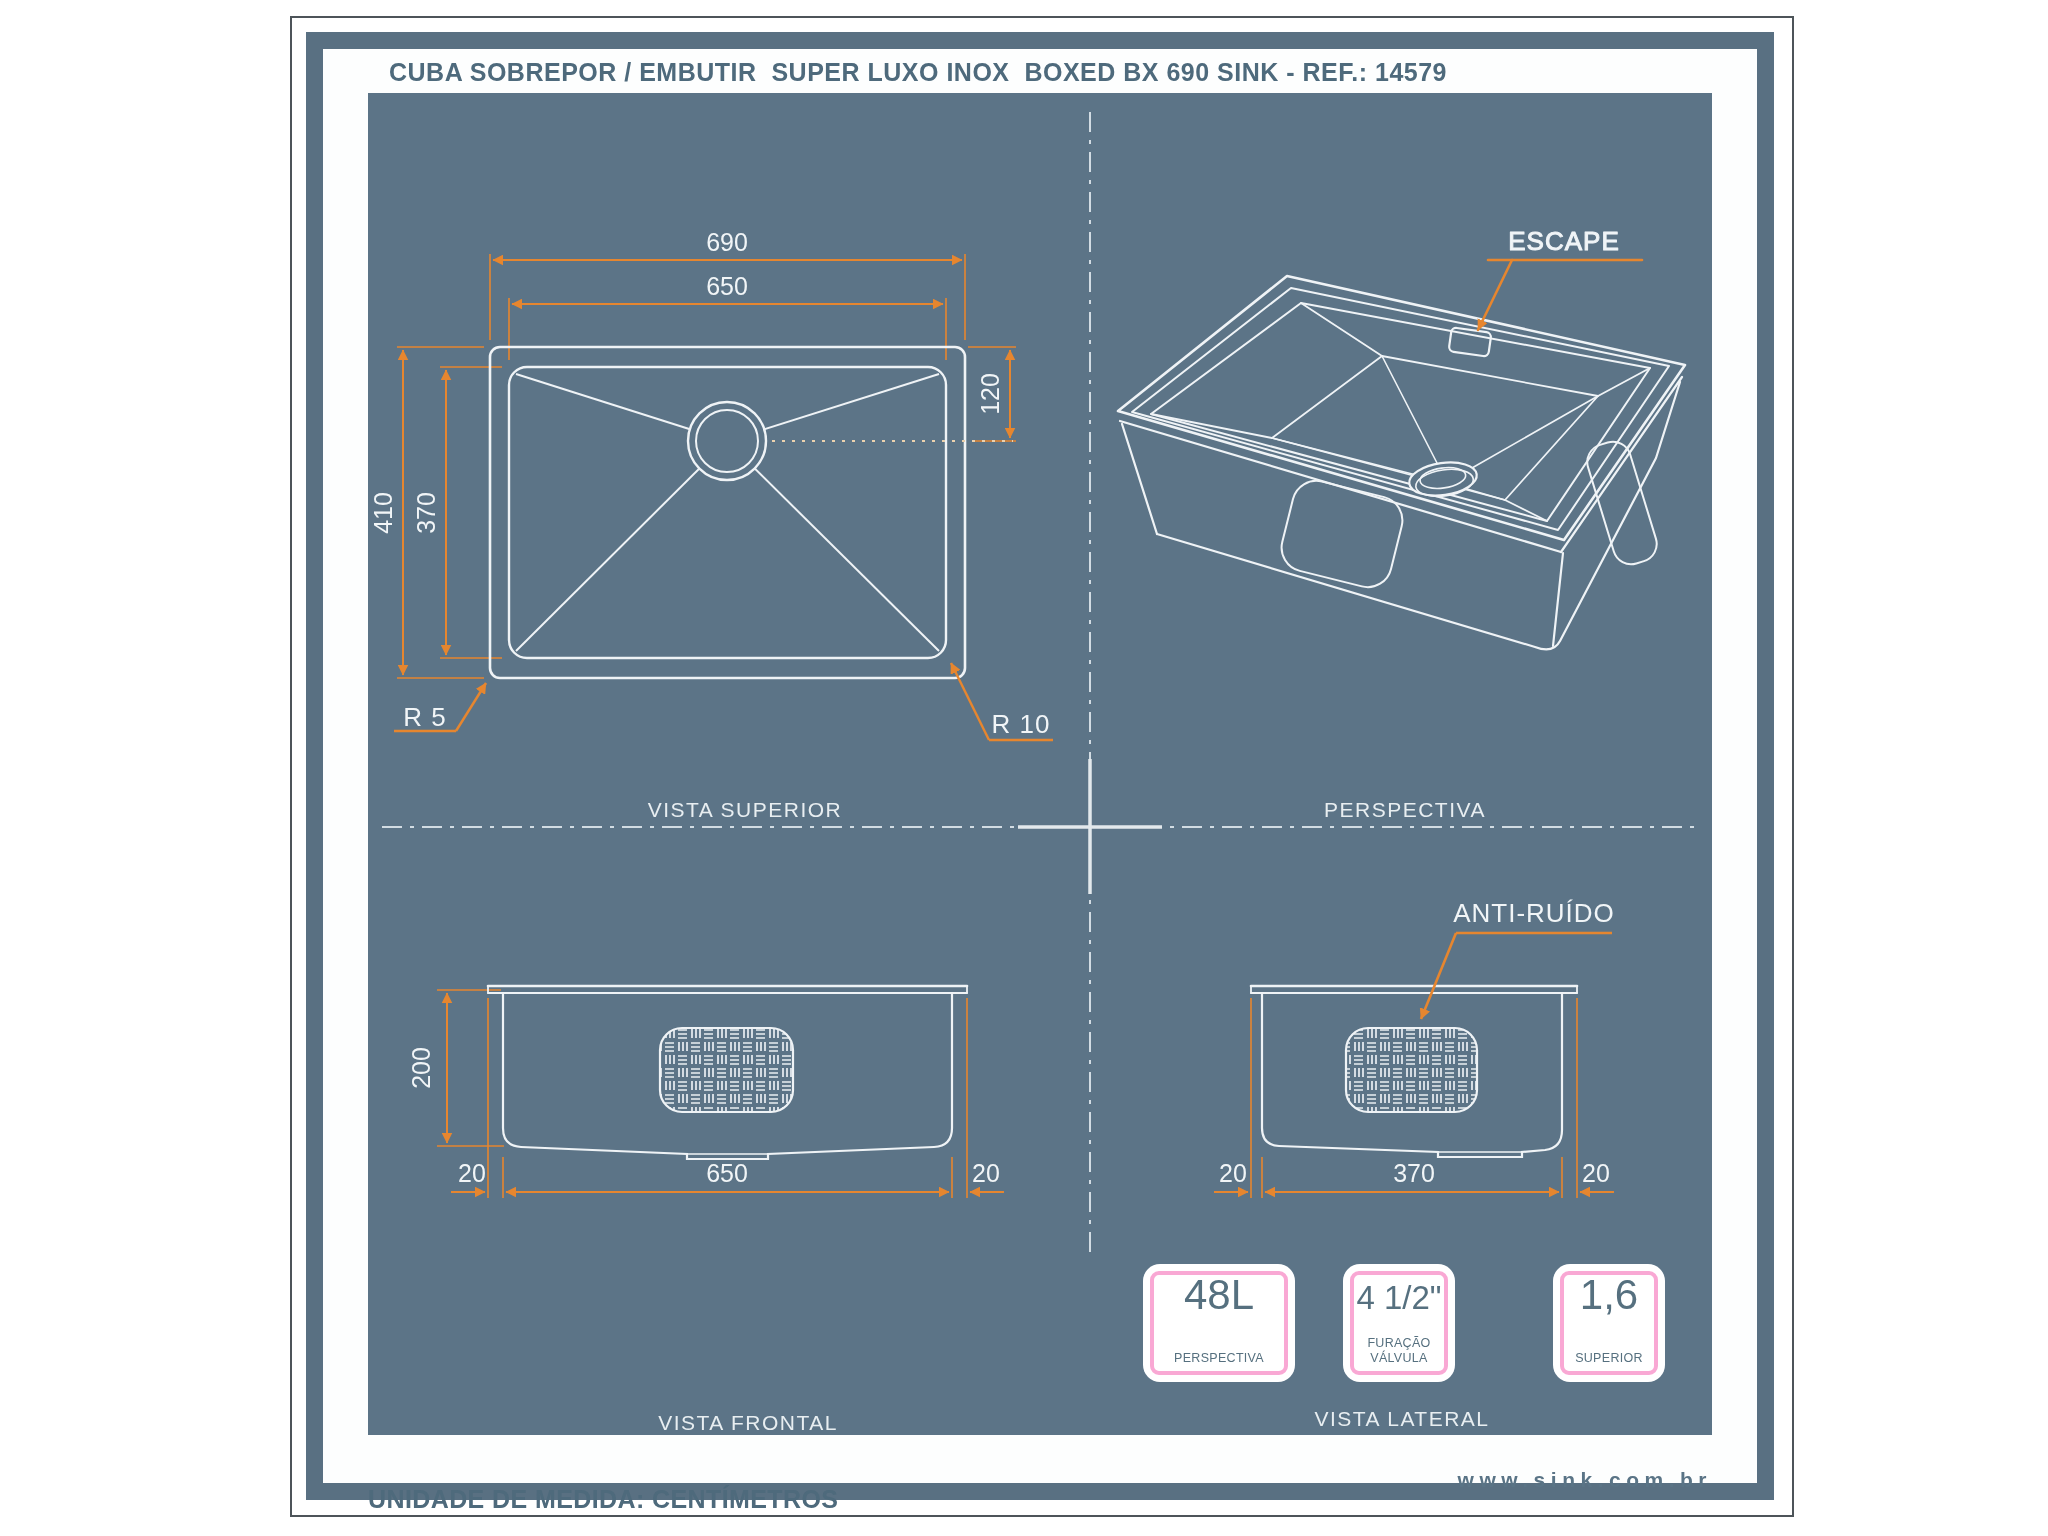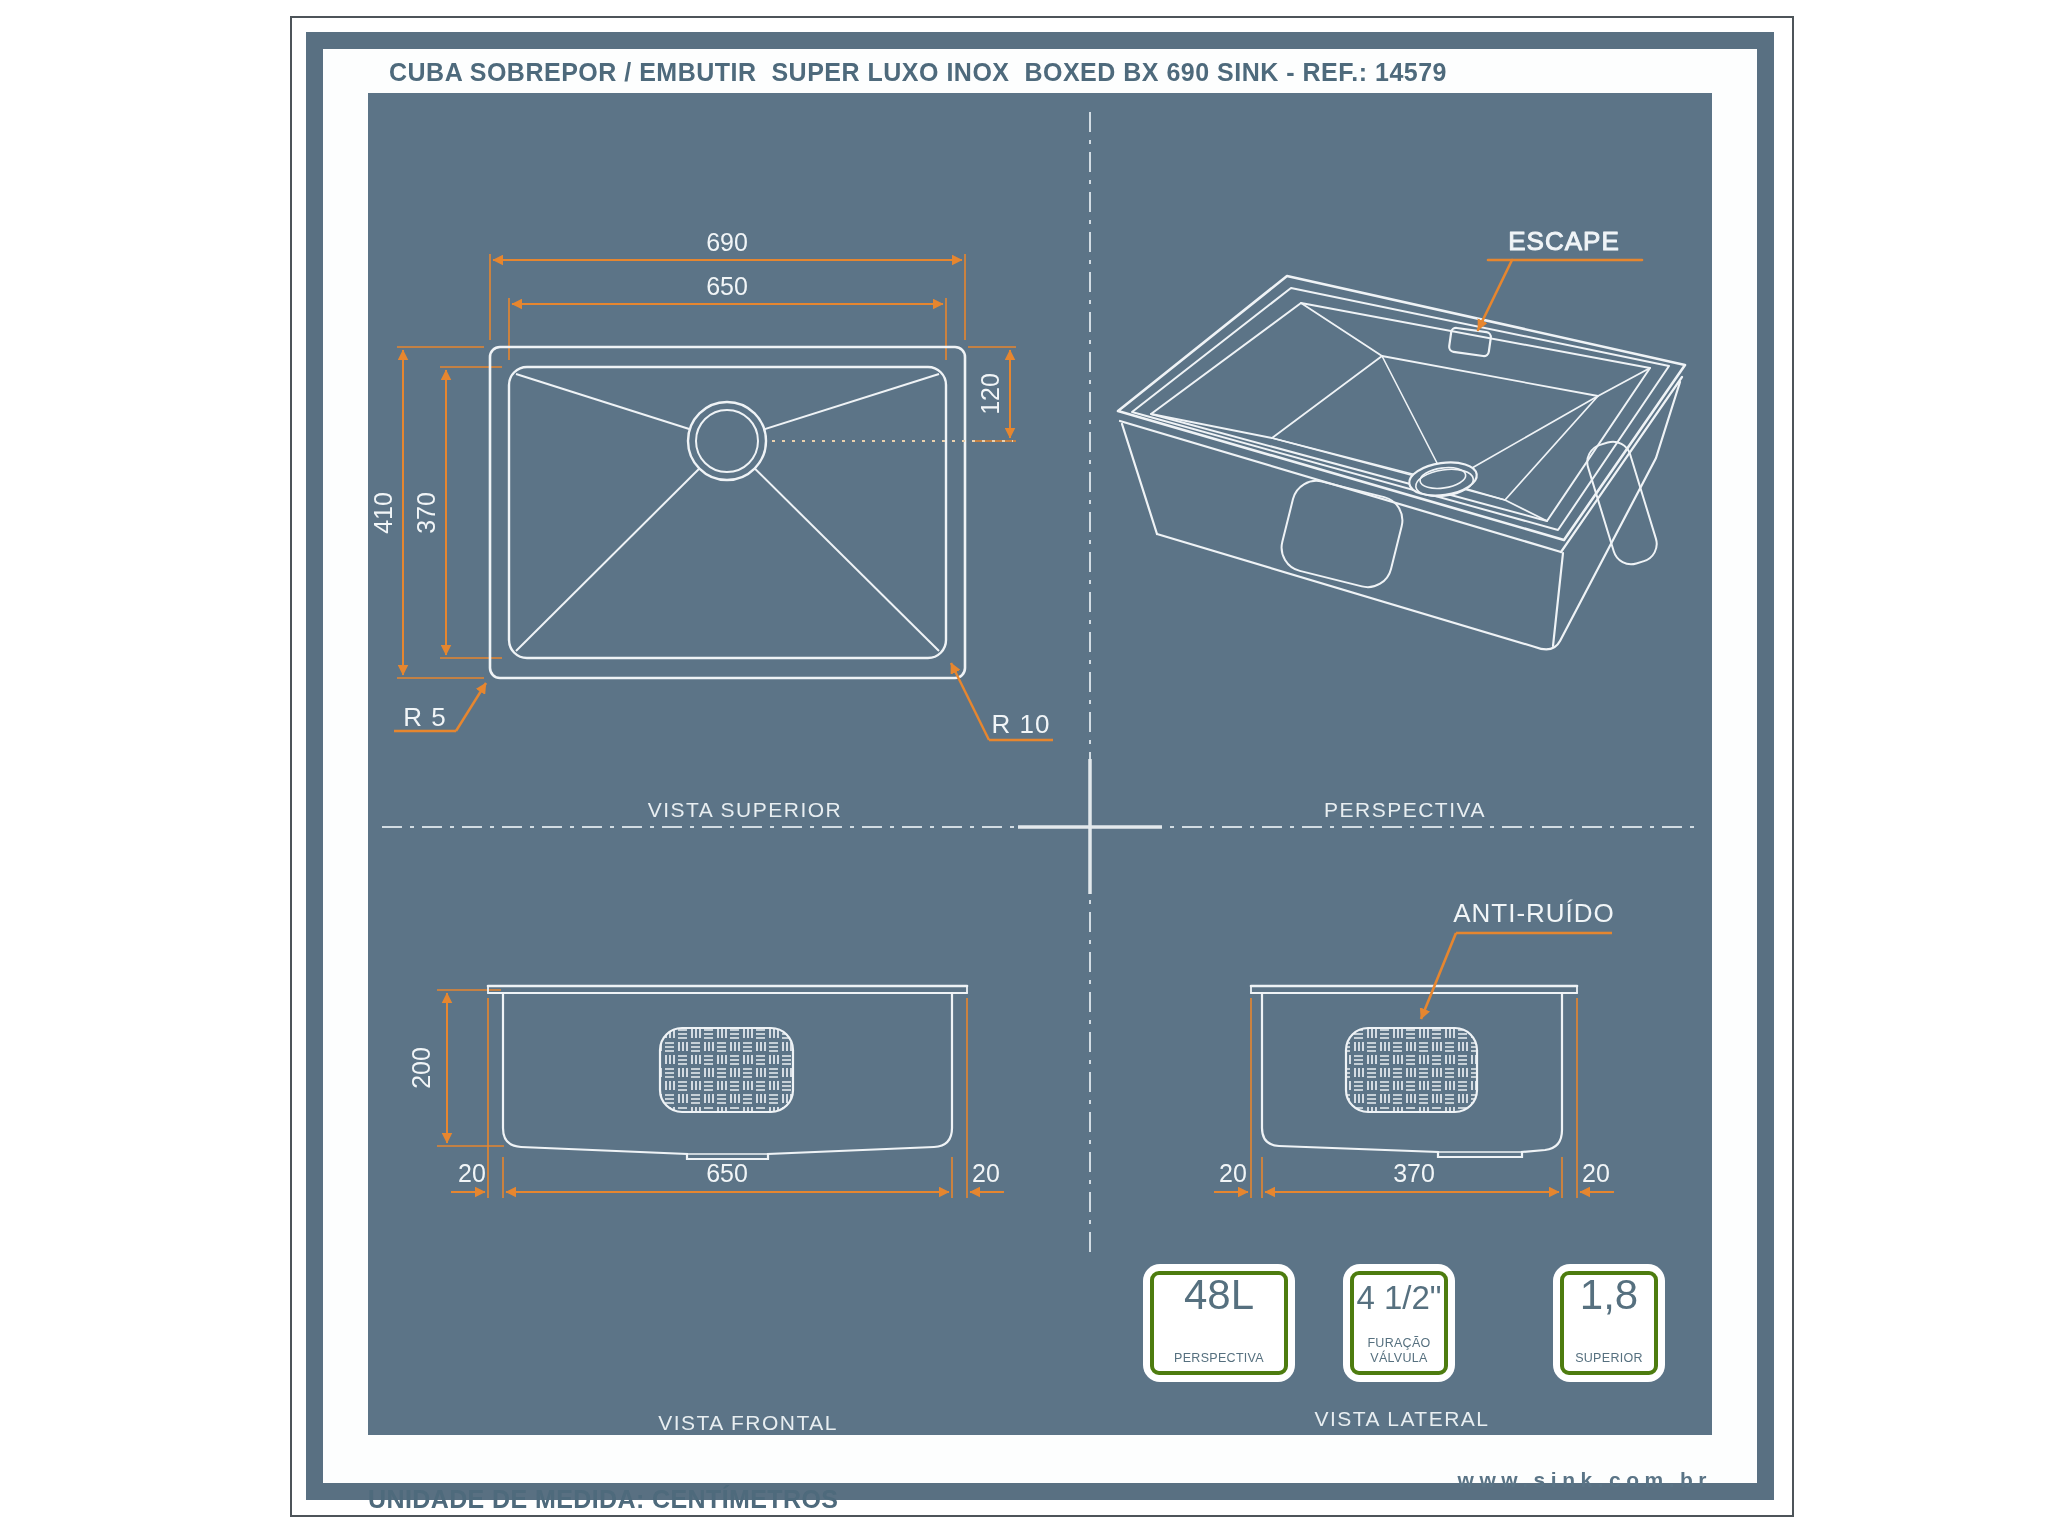--- a/index.html
+++ b/index.html
@@ -6,21 +6,21 @@
   .page{position:relative;width:2048px;height:1536px;background:#ffffff;font-family:"Liberation Sans",sans-serif;overflow:hidden;}
   .outer-border{position:absolute;left:290px;top:16px;width:1500px;height:1497px;border:2px solid #4d5459;background:#ffffff;}
   .frame{position:absolute;left:306px;top:32px;width:1468px;height:1468px;background:#597082;}
   .inner{position:absolute;left:323px;top:49px;width:1434px;height:1434px;background:#fdfefe;}
   .title{position:absolute;left:389px;top:49px;height:44px;line-height:46px;font-size:25px;font-weight:bold;letter-spacing:.5px;color:#4e6a7c;white-space:pre;}
   .canvas{position:absolute;left:368px;top:93px;width:1344px;height:1342px;background:#5c7487;}
   svg.draw{position:absolute;left:368px;top:93px;width:1344px;height:1342px;}
   .footer-left{position:absolute;left:368px;top:1438px;height:42px;line-height:42px;font-size:25px;font-weight:bold;letter-spacing:.4px;color:#4e6a7c;margin-top:40px;}
   .footer-right{position:absolute;right:336px;top:1441px;height:38px;line-height:38px;font-size:21px;font-weight:bold;letter-spacing:5.5px;color:#5a7486;margin-top:20px;}
   .badge{position:absolute;width:112px;height:118px;background:#ffffff;border-radius:17px;}
-  .badge .bx{position:absolute;left:7px;top:7px;right:7px;bottom:7px;border:4px solid #4d7c0f;border-radius:9px;display:flex;flex-direction:column;align-items:center;justify-content:flex-end;padding-bottom:6px;box-sizing:border-box;}
+  .badge .bx{position:absolute;left:7px;top:7px;right:7px;bottom:7px;border:4px solid #f9a8d4;border-radius:9px;display:flex;flex-direction:column;align-items:center;justify-content:flex-end;padding-bottom:6px;box-sizing:border-box;}
   .badge .val{position:absolute;top:8px;left:0;right:0;text-align:center;font-size:42px;color:#56707f;line-height:1.1;}
   .badge .val.small{font-size:33px;top:16px;}
   .badge .lbl{font-size:12.5px;color:#56707f;line-height:1.15;text-align:center;letter-spacing:.3px;}
   
   text{font-family:"Liberation Sans",sans-serif;fill:#f1f5f7;}
   .dim{font-size:25px;}
   .vlabel{font-size:21px;letter-spacing:1.5px;fill:#e8eef1;}
   .note{font-size:26px;letter-spacing:1px;}
   line,path,rect.l,polygon,ellipse,circle{vector-effect:none;}
 </style>
@@ -229,21 +229,21 @@
     </div>
   </div>
   <div class="badge" style="left:1343px;top:1264px;">
     <div class="val small">4 1/2"</div>
     <div class="bx">
       <div class="lbl">FURAÇÃO</div>
       <div class="lbl">VÁLVULA</div>
     </div>
   </div>
   <div class="badge" style="left:1553px;top:1264px;">
-    <div class="val">1,8</div>
+    <div class="val">1,6</div>
     <div class="bx">
       <div class="lbl">SUPERIOR</div>
     </div>
   </div>
 
   <div class="footer-left">UNIDADE DE MEDIDA: CENTÍMETROS</div>
   <div class="footer-right">www.sink.com.br</div>
 
 </div>
 

